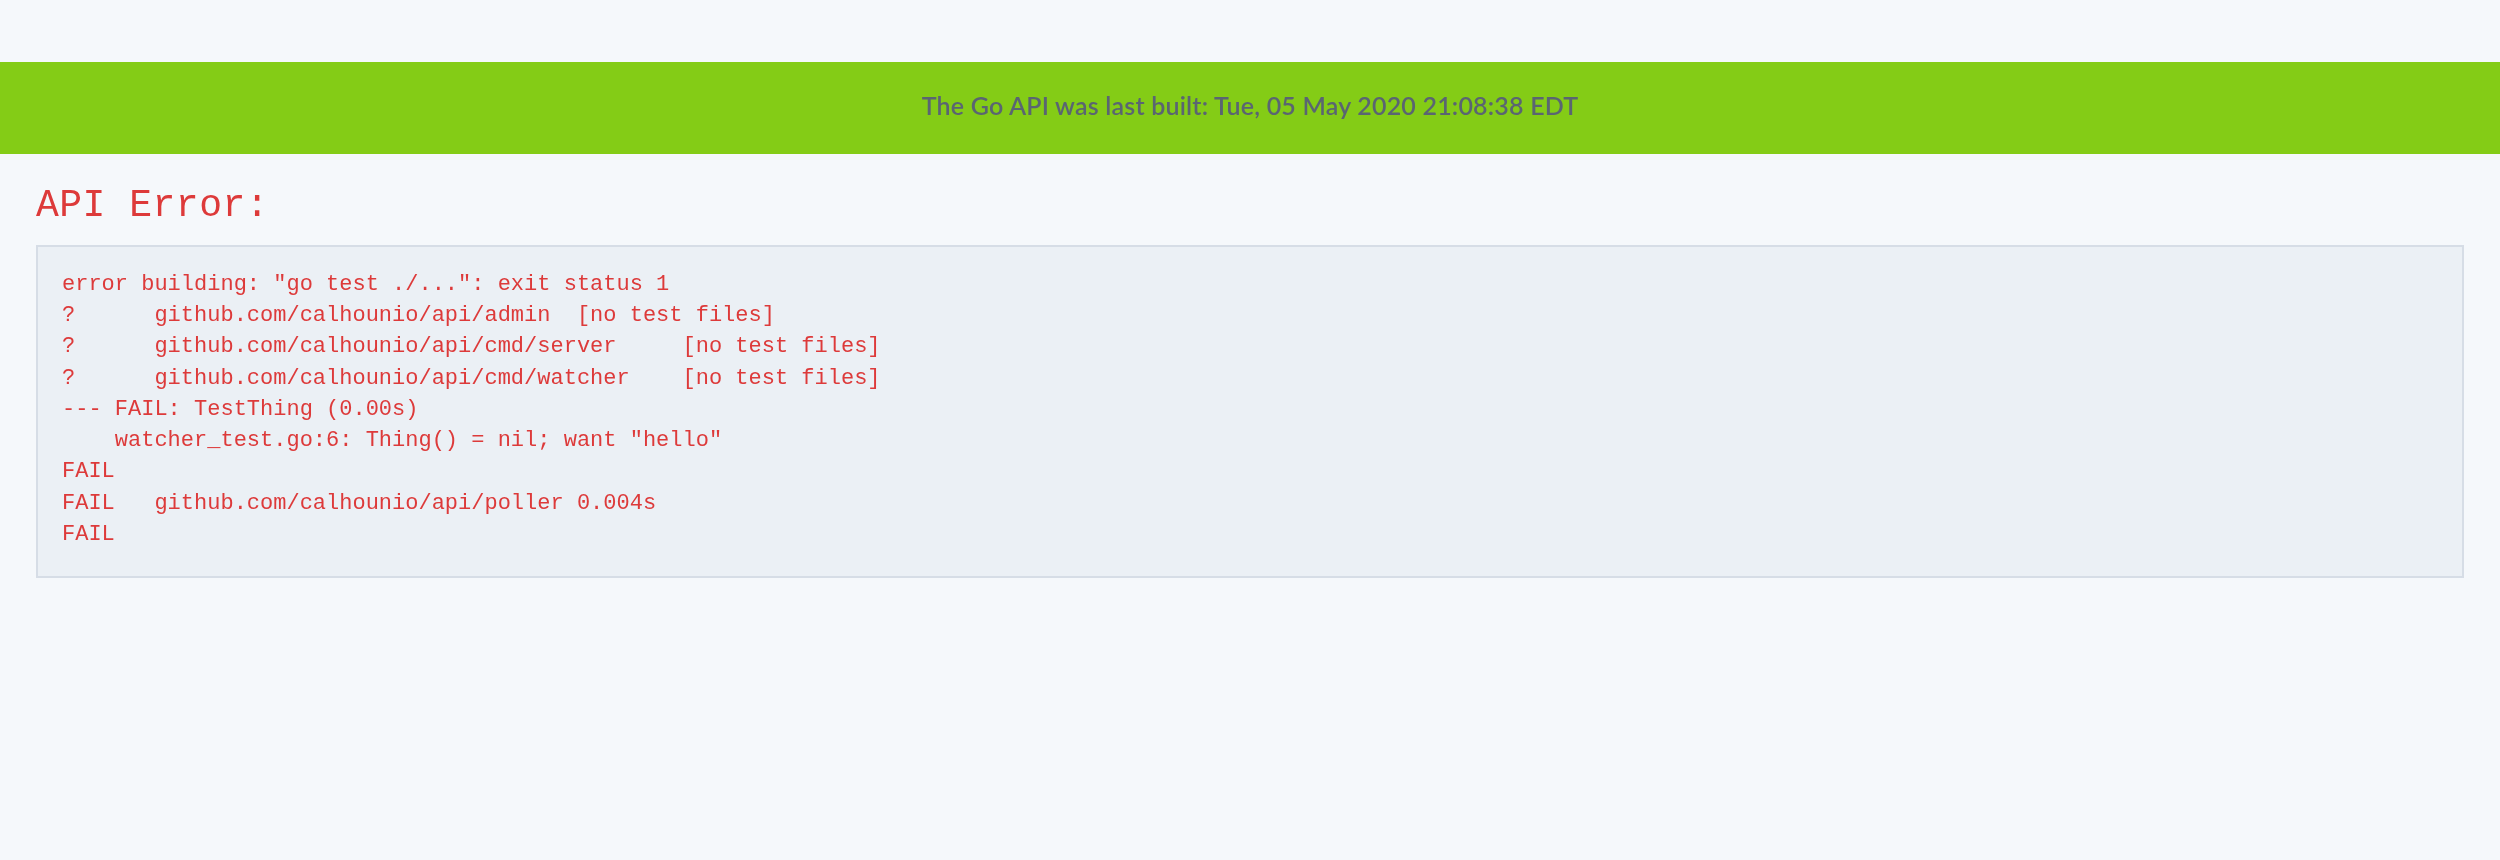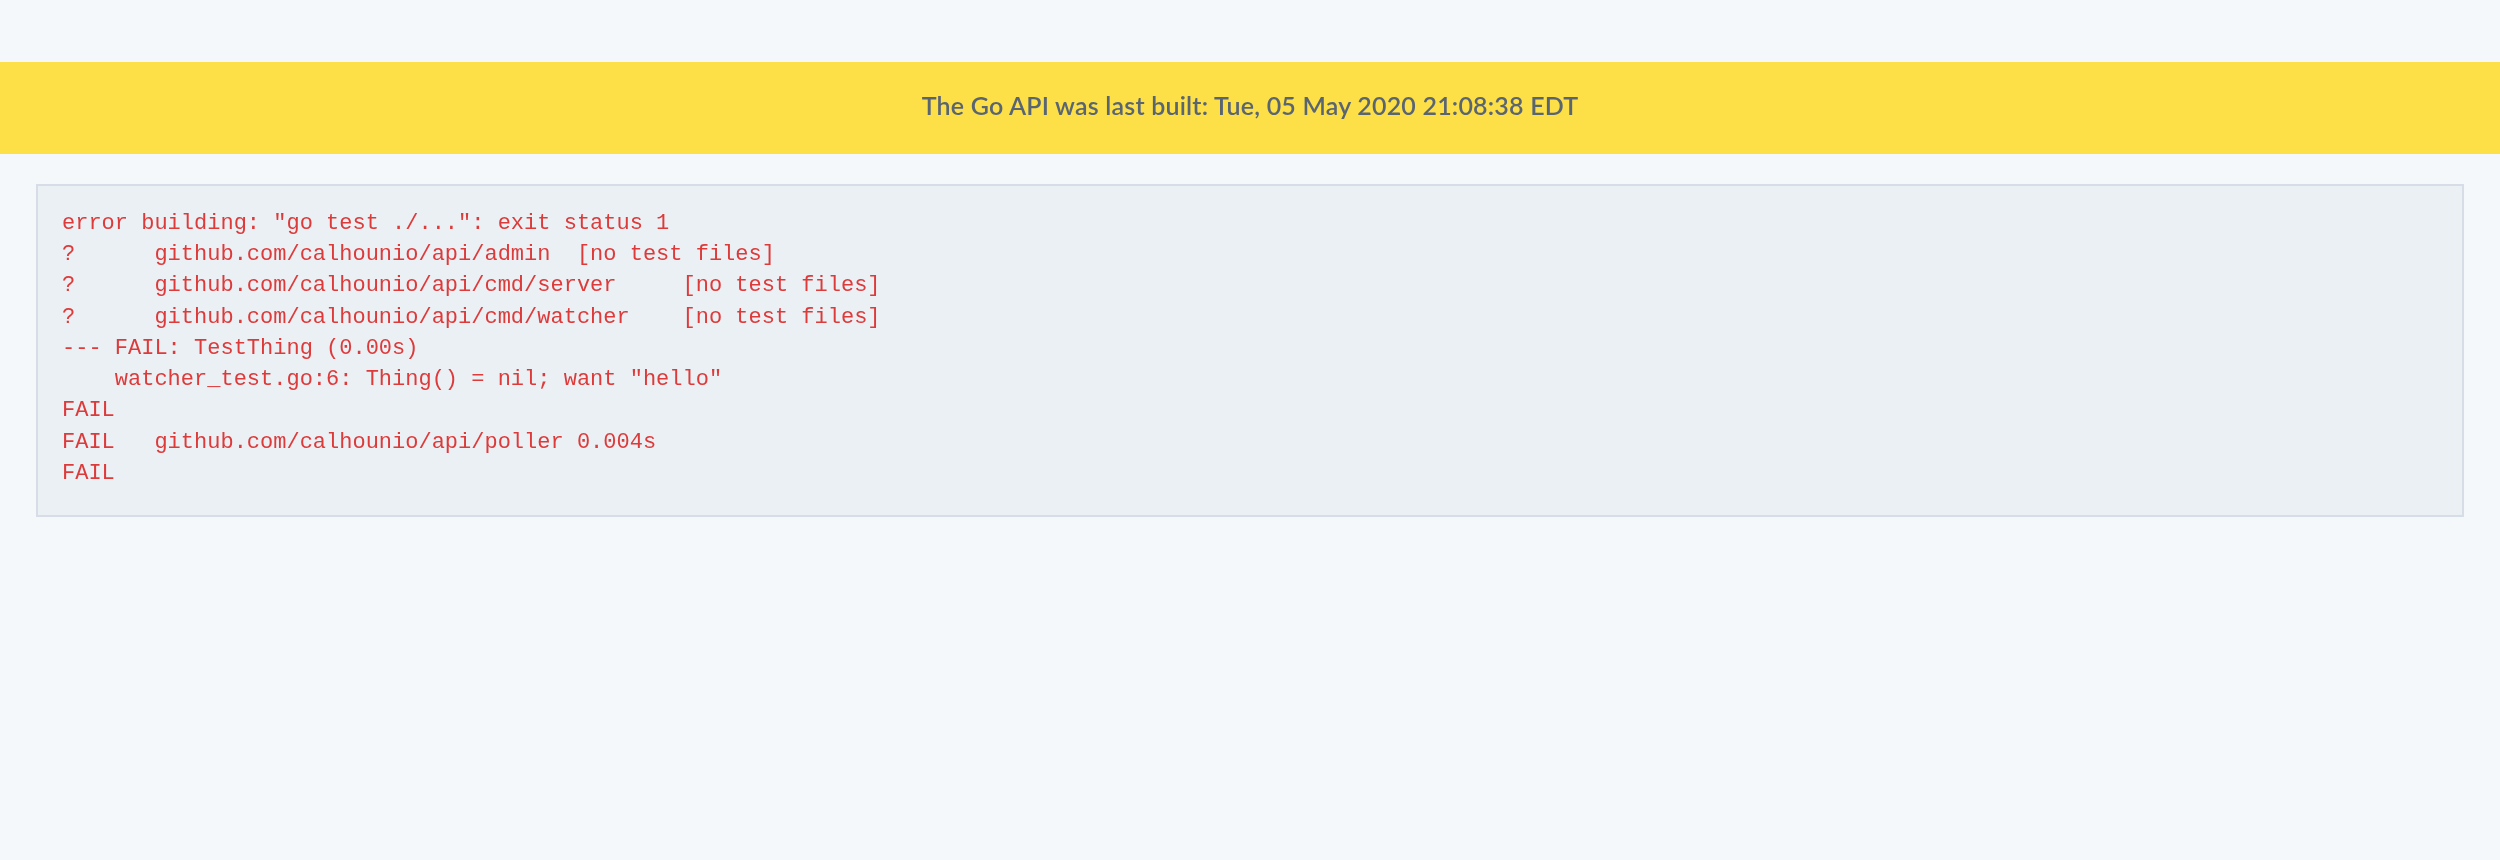--- a/index.html
+++ b/index.html
@@ -10,21 +10,21 @@
     body {
       background-color: #f5f8fb;
       font-family: -apple-system, BlinkMacSystemFont, "Segoe UI", "Lato", "Helvetica Neue", Arial, sans-serif;
       width: 2500px;
       padding: 0;
     }
     .outer-wrap {
       padding: 0;
     }
     .build-banner {
-      background-color: #fde047;
+      background-color: #84cc16;
       width: 100%;
       padding: 28px 0 34px 0;
       text-align: center;
       margin-top: 62px;
     }
     .build-banner-text {
       color: #5a6572;
       font-size: 25px;
       font-weight: 600;
       letter-spacing: 0.2px;
@@ -60,20 +60,21 @@
   </style>
 </head>
 <body>
 
 <div class="outer-wrap">
   <div class="build-banner">
     <span class="build-banner-text">The Go API was last built: Tue, 05 May 2020 21:08:38 EDT</span>
   </div>
 
   <div class="content">
+    <h2 class="error-heading">API Error:</h2>
 
     <div class="error-box">
       <pre class="error-output">error building: "go test ./...": exit status 1
 ?      github.com/calhounio/api/admin  [no test files]
 ?      github.com/calhounio/api/cmd/server     [no test files]
 ?      github.com/calhounio/api/cmd/watcher    [no test files]
 --- FAIL: TestThing (0.00s)
     watcher_test.go:6: Thing() = nil; want "hello"
 FAIL
 FAIL   github.com/calhounio/api/poller 0.004s

